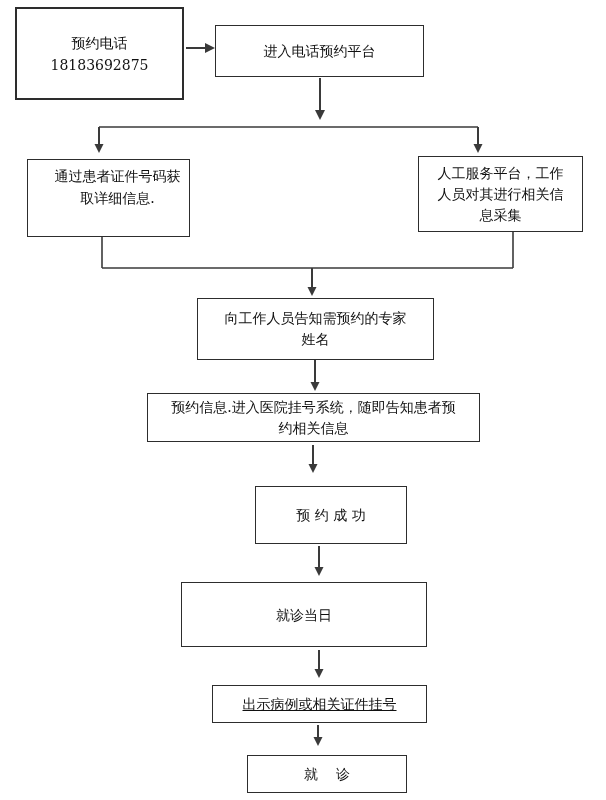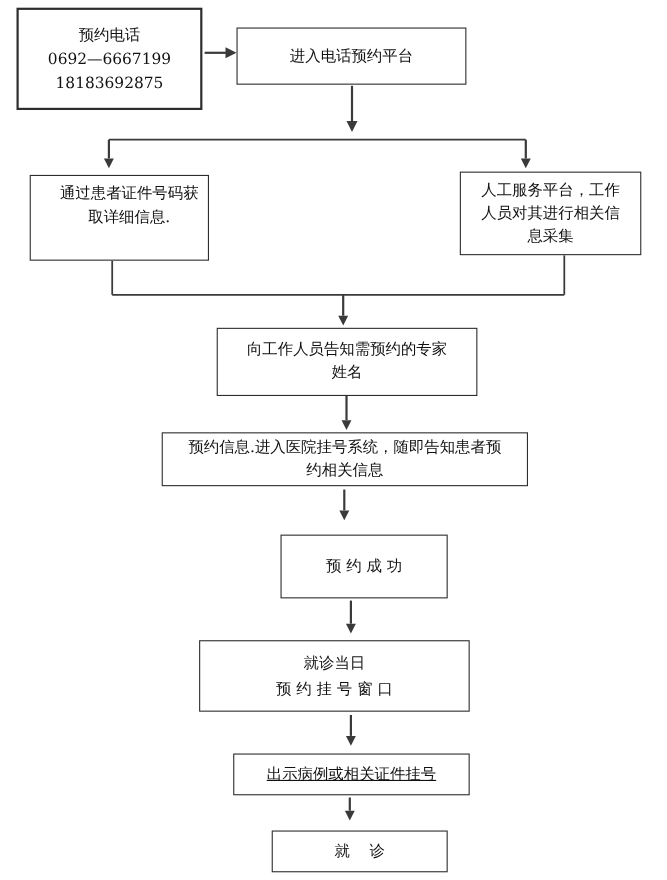--- a/index.html
+++ b/index.html
@@ -117,21 +117,20 @@
 
       <g>
         <line x1="318" y1="725" x2="318" y2="737"></line>
         <polygon points="313.5,737 322.5,737 318,746" stroke="none"></polygon>
       </g>
     </g>
   </svg>
 
   <div class="node node-phone">
     <div class="line">预约电话</div>
-    <div class="line">0692—6667199</div>
     <div class="line">18183692875</div>
   </div>
 
   <div class="node node-platform">
     <div class="line">进入电话预约平台</div>
   </div>
 
   <div class="node node-id-lookup">
     <div class="line">通过患者证件号码获</div>
     <div class="line">取详细信息.</div>
@@ -152,21 +151,20 @@
     <div class="line">预约信息.进入医院挂号系统，随即告知患者预</div>
     <div class="line">约相关信息</div>
   </div>
 
   <div class="node node-success">
     <div class="line">预 约 成 功</div>
   </div>
 
   <div class="node node-visit-day">
     <div class="line">就诊当日</div>
-    <div class="line">预 约 挂 号 窗 口</div>
   </div>
 
   <div class="node node-show-records">
     <div class="line">出示病例或相关证件挂号</div>
   </div>
 
   <div class="node node-treatment">
     <div class="line">就    诊</div>
   </div>
 

